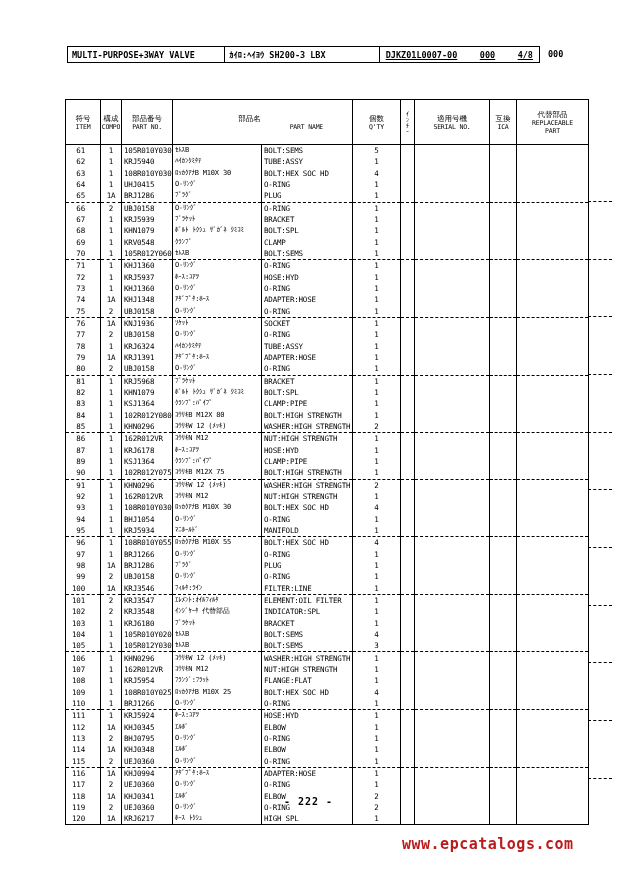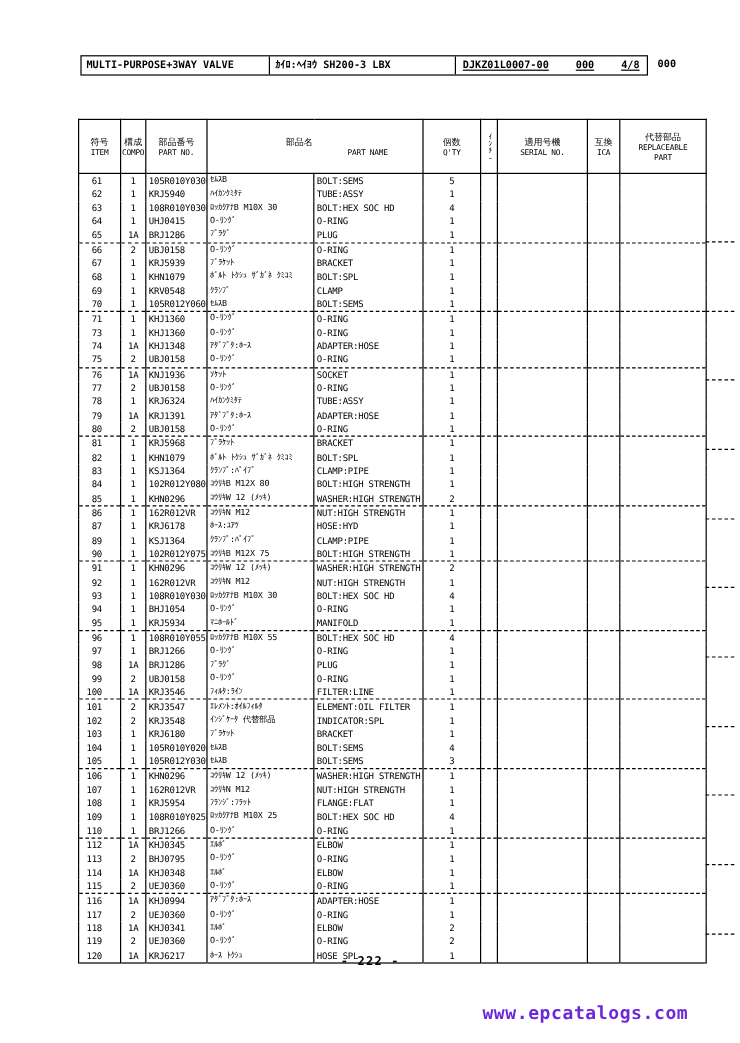--- a/index.html
+++ b/index.html
@@ -37,21 +37,21 @@
   .c-kana  { font-size:7px; }
   .c-qty   { text-align:center; }
 
   .dash-ext { position:absolute; height:0; border-top:1px dashed #000; width:24px; left:588px;
               pointer-events:none; }
 
   
   .page-num { position:absolute; left:0; right:0; top:796px; text-align:center;
               font-size:10px; font-weight:bold; letter-spacing:1px; }
   .watermark { position:absolute; left:402px; top:835px; font-size:15px; font-weight:bold;
-               color:#6d28d9; letter-spacing:0.5px; }
+               color:#b91c1c; letter-spacing:0.5px; }
 </style>
 </head>
 <body>
 
 <div class="page">
 
   <div class="header-box">
     <div class="hb-cell hb-title">MULTI-PURPOSE+3WAY VALVE</div>
     <div class="hb-cell hb-model">ｶｲﾛ:ﾍｲﾖｳ SH200-3 LBX</div>
     <div class="hb-cell hb-doc">
@@ -242,20 +242,32 @@
           <td class="c-partno">KHJ1360</td>
           <td class="c-kana">O-ﾘﾝｸﾞ</td>
           <td class="c-pname">O-RING</td>
           <td class="c-qty">1</td>
           <td class="c-inch"></td>
           <td class="c-serial"></td>
           <td class="c-ica"></td>
           <td class="c-repl"></td>
         </tr>
         <tr>
+          <td class="c-item">72</td>
+          <td class="c-compo">1</td>
+          <td class="c-partno">KRJ5937</td>
+          <td class="c-kana">ﾎｰｽ:ﾕｱﾂ</td>
+          <td class="c-pname">HOSE:HYD</td>
+          <td class="c-qty">1</td>
+          <td class="c-inch"></td>
+          <td class="c-serial"></td>
+          <td class="c-ica"></td>
+          <td class="c-repl"></td>
+        </tr>
+        <tr>
           <td class="c-item">73</td>
           <td class="c-compo">1</td>
           <td class="c-partno">KHJ1360</td>
           <td class="c-kana">O-ﾘﾝｸﾞ</td>
           <td class="c-pname">O-RING</td>
           <td class="c-qty">1</td>
           <td class="c-inch"></td>
           <td class="c-serial"></td>
           <td class="c-ica"></td>
           <td class="c-repl"></td>
@@ -686,20 +698,32 @@
           <td class="c-partno">BRJ1266</td>
           <td class="c-kana">O-ﾘﾝｸﾞ</td>
           <td class="c-pname">O-RING</td>
           <td class="c-qty">1</td>
           <td class="c-inch"></td>
           <td class="c-serial"></td>
           <td class="c-ica"></td>
           <td class="c-repl"></td>
         </tr>
         <tr>
+          <td class="c-item">111</td>
+          <td class="c-compo">1</td>
+          <td class="c-partno">KRJ5924</td>
+          <td class="c-kana">ﾎｰｽ:ﾕｱﾂ</td>
+          <td class="c-pname">HOSE:HYD</td>
+          <td class="c-qty">1</td>
+          <td class="c-inch"></td>
+          <td class="c-serial"></td>
+          <td class="c-ica"></td>
+          <td class="c-repl"></td>
+        </tr>
+        <tr>
           <td class="c-item">112</td>
           <td class="c-compo">1A</td>
           <td class="c-partno">KHJ0345</td>
           <td class="c-kana">ｴﾙﾎﾞ</td>
           <td class="c-pname">ELBOW</td>
           <td class="c-qty">1</td>
           <td class="c-inch"></td>
           <td class="c-serial"></td>
           <td class="c-ica"></td>
           <td class="c-repl"></td>
@@ -786,21 +810,21 @@
           <td class="c-inch"></td>
           <td class="c-serial"></td>
           <td class="c-ica"></td>
           <td class="c-repl"></td>
         </tr>
         <tr>
           <td class="c-item">120</td>
           <td class="c-compo">1A</td>
           <td class="c-partno">KRJ6217</td>
           <td class="c-kana">ﾎｰｽ ﾄｸｼｭ</td>
-          <td class="c-pname">HOSE SPL</td>
+          <td class="c-pname">HIGH SPL</td>
           <td class="c-qty">1</td>
           <td class="c-inch"></td>
           <td class="c-serial"></td>
           <td class="c-ica"></td>
           <td class="c-repl"></td>
         </tr>
       </tbody>
   </table>
 
   <div class="page-num">- 222 -</div>

